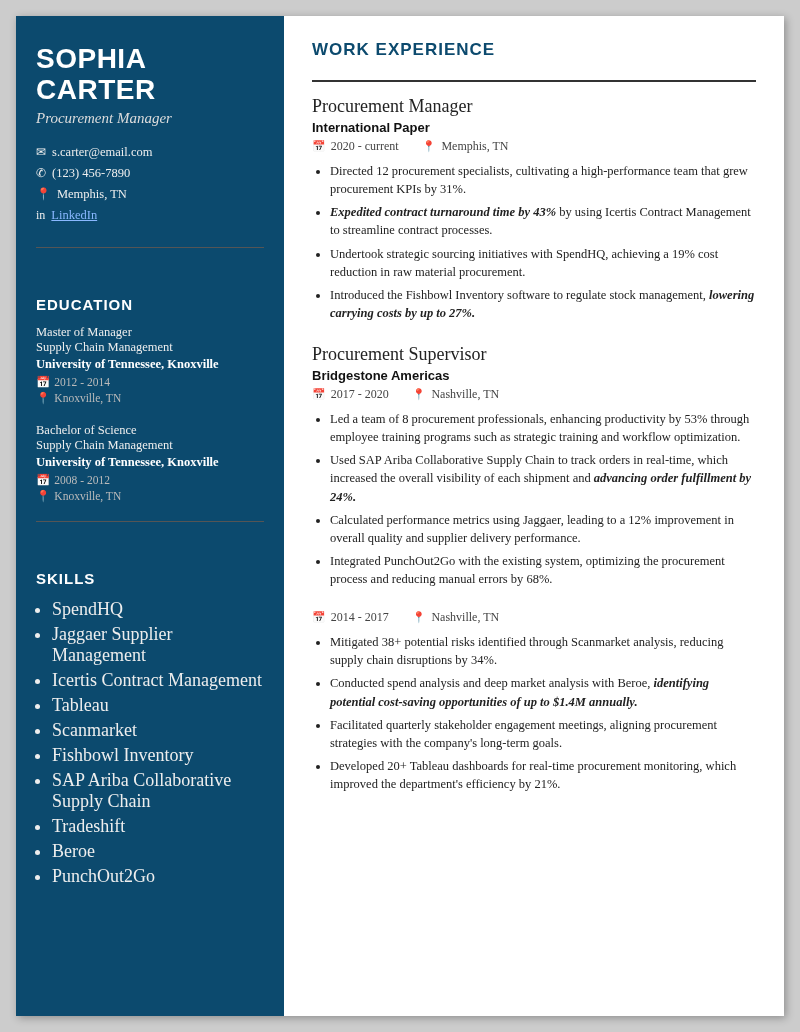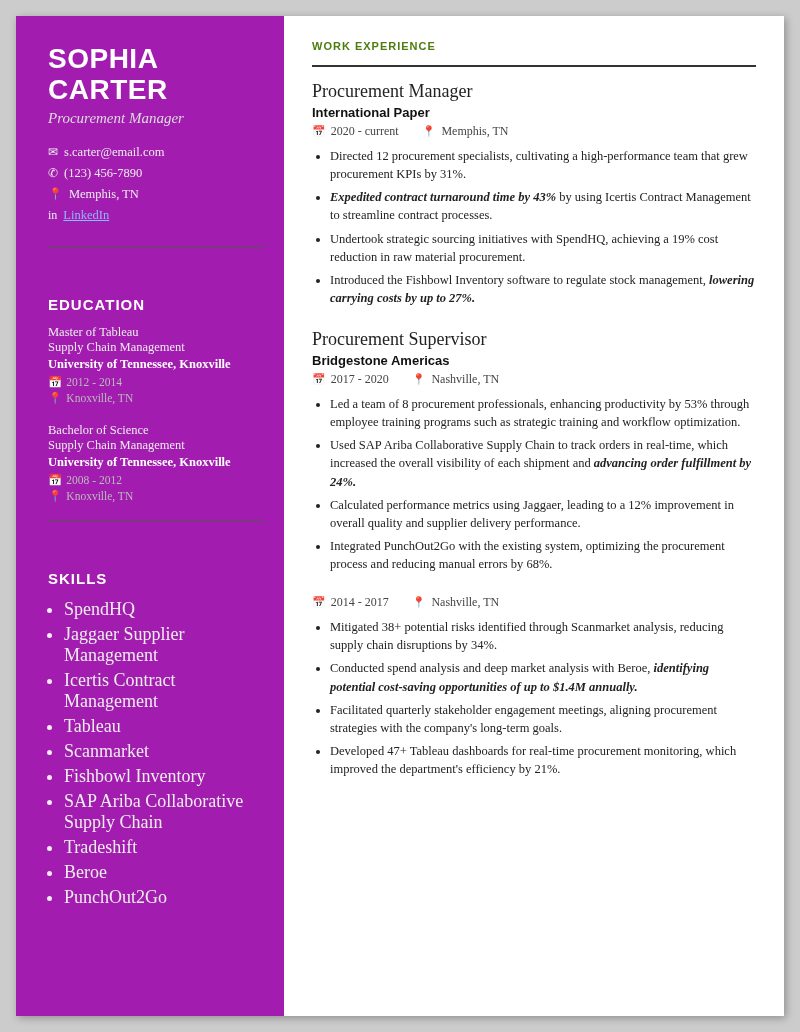--- a/index.html
+++ b/index.html
@@ -16,23 +16,23 @@
       width: 768px;
       background: #fff;
       display: flex;
       box-shadow: 2px 2px 8px rgba(0,0,0,0.3);
       min-height: 1000px;
     }
     
     .sidebar {
       width: 268px;
       min-width: 268px;
-      background: #a21caf;
+      background: #0c4a6e;
       color: #fff;
-      padding: 28px 20px 28px 32px;
+      padding: 28px 20px 28px 20px;
     }
     .sidebar-name {
       font-size: 28px;
       font-weight: 900;
       font-family: Arial, sans-serif;
       letter-spacing: 0.5px;
       line-height: 1.1;
       color: #fff;
     }
     .sidebar-title {
@@ -122,28 +122,28 @@
       color: #eee;
       margin-bottom: 4px;
     }
     
     .main {
       flex: 1;
       padding: 24px 28px 28px 28px;
     }
     .main-section-title {
       font-family: Arial, sans-serif;
-      font-size: 11px;
+      font-size: 17px;
       font-weight: 900;
       text-transform: uppercase;
       letter-spacing: 1px;
       border-bottom: 2px solid #333;
-      padding-bottom: 13px;
+      padding-bottom: 20px;
       margin-bottom: 14px;
-      color: #4d7c0f;
+      color: #0c4a6e;
     }
     .job-entry {
       margin-bottom: 22px;
     }
     .job-title {
       font-family: Georgia, serif;
       font-size: 18px;
       font-weight: normal;
       color: #222;
       margin-bottom: 3px;
@@ -210,21 +210,21 @@
       </li>
     </ul>
 
     <hr class="sidebar-divider">
 
     <div class="sidebar-section-title">EDUCATION</div>
 
     <div>
 
       <div class="edu-entry">
-        <div class="edu-degree">Master of Tableau</div>
+        <div class="edu-degree">Master of Manager</div>
         <div class="edu-field">Supply Chain Management</div>
         <div class="edu-school">University of Tennessee, Knoxville</div>
         <div class="edu-meta">
           <span>📅</span>
           <span>2012 - 2014</span>
         </div>
         <div class="edu-loc">
           <span>📍</span>
           <span>Knoxville, TN</span>
         </div>
@@ -296,18 +296,18 @@
         </div>
         <div class="job-entry">
           <div class="job-meta">
             <span class="job-meta-item"><span style="font-size:11px;">📅</span> 2014 - 2017</span>
             <span class="job-meta-item"><span style="font-size:11px;">📍</span> Nashville, TN</span>
           </div>
           <ul class="job-bullets">
             <li>Mitigated 38+ potential risks identified through Scanmarket analysis, reducing supply chain disruptions by 34%.</li>
             <li>Conducted spend analysis and deep market analysis with Beroe, <span class="bold-italic">identifying potential cost-saving opportunities of up to $1.4M annually.</span></li>
             <li>Facilitated quarterly stakeholder engagement meetings, aligning procurement strategies with the company's long-term goals.</li>
-            <li>Developed 47+ Tableau dashboards for real-time procurement monitoring, which improved the department's efficiency by 21%.</li>
+            <li>Developed 20+ Tableau dashboards for real-time procurement monitoring, which improved the department's efficiency by 21%.</li>
           </ul>
         </div>
       </div>
   </div>
 </div>
 
 </body></html>

